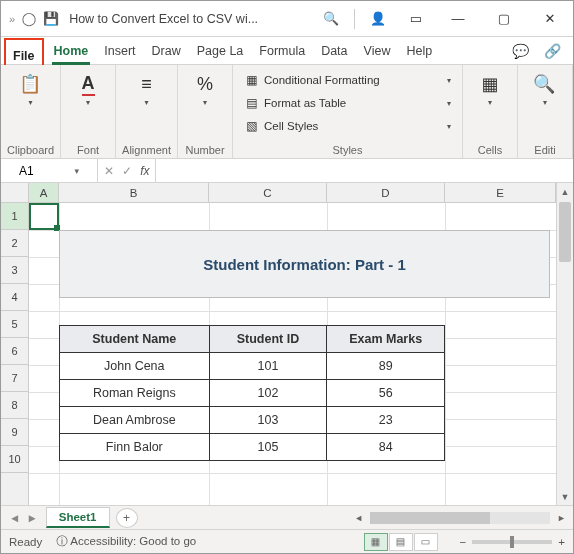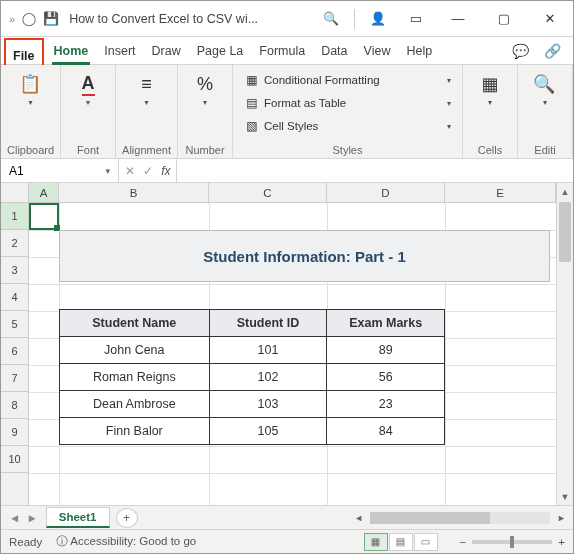--- a/index.html
+++ b/index.html
@@ -33,21 +33,21 @@
   .group-label { font-size: 11px; color: #666; padding-top: 2px; }
   .big-btn { width: 42px; display: flex; flex-direction: column; align-items: center; gap: 2px; padding: 2px 2px; border: 1px solid transparent; }
   .big-btn .icon-box { width: 24px; height: 24px; display:flex;align-items:center;justify-content:center; font-size:18px; color:#333; }
   .drop { font-size: 8px; color: #555; }
   .mini-row { display:flex; flex-direction:column; gap:1px; }
   .mini { height: 22px; display:flex; align-items:center; gap:4px; padding: 0 4px; font-size: 11.5px; color:#333; border:1px solid transparent;}
   .mini .mi { width:16px; height:16px; display:flex;align-items:center;justify-content:center; font-size:12px; }
 
   
   .fbar { height: 24px; border-bottom: 1px solid #d4d4d4; display:flex; align-items:stretch; }
-  .namebox { width: 118px; border-right: 1px solid #d4d4d4; display:flex; align-items:center; padding: 0 8px; font-size:12px; justify-content: space-between;}
+  .namebox { width: 97px; border-right: 1px solid #d4d4d4; display:flex; align-items:center; padding: 0 18px; font-size:12px; justify-content: space-between;}
   .namebox .dd { font-size:9px; color:#666; }
   .fx-group { display:flex; align-items:center; border-right:1px solid #d4d4d4; padding:0 6px; gap:8px; color:#999; font-size:12px;}
   .fx-group .fx { font-style: italic; color:#555; }
   .formula-input { flex:1; padding:0 6px; font-size:12px; }
 
   
   .grid-wrap { flex:1; display:flex; overflow:hidden; position:relative; }
   .col-headers { height:20px; display:flex; background:#f0f0f0; border-bottom:1px solid #ccc; }
   .corner { width:28px; border-right:1px solid #ccc; background:#f0f0f0; }
   .ch { border-right:1px solid #ccc; font-size:11.5px; color:#444; display:flex; align-items:center; justify-content:center; background:#f0f0f0;}
@@ -60,21 +60,21 @@
   .gridlines { position:absolute; inset:0; }
   .cell-cursor { position:absolute; left:0; top:0; width:30px; height:27px; border:2px solid #217346; pointer-events:none; }
   .cell-cursor::after { content:""; position:absolute; right:-3px; bottom:-3px; width:6px; height:6px; background:#217346; }
 
   
   .vlines div { position:absolute; top:0; bottom:0; width:1px; background:#e0e0e0; }
   .hlines div { position:absolute; left:0; right:0; height:1px; background:#e0e0e0; }
 
   
   .sheet-content { position:absolute; left:30px; top:27px; right:6px; }
-  .title-band { height:52px; background:#eef0f2; border:1px solid #bdbdbd; display:flex; align-items:center; justify-content:center; font-size:15px; color:#2a4b6a; font-weight:600;}
+  .title-band { height:68px; background:#eef0f2; border:1px solid #bdbdbd; display:flex; align-items:center; justify-content:center; font-size:15px; color:#2a4b6a; font-weight:600;}
   .dtable { width:100%; border-collapse:collapse; }
   .dtable th, .dtable td { border:1px solid #333; height:27px; font-size:12.5px; text-align:center; }
   .dtable th { background:#e9ebee; font-weight:700; color:#333; }
   .dtable td { background:#fff; color:#333;text-align:center; }
 
   .vscroll { width:17px; background:#f0f0f0; border-left:1px solid #d4d4d4; display:flex; flex-direction:column; }
   .vscroll .arrow { height:17px; display:flex;align-items:center;justify-content:center; font-size:9px; color:#666;}
   .vscroll .thumb { flex:0 0 60px; margin:2px; background:#c8c8c8; border-radius:2px;}
   .vscroll .track { flex:1; }
 

